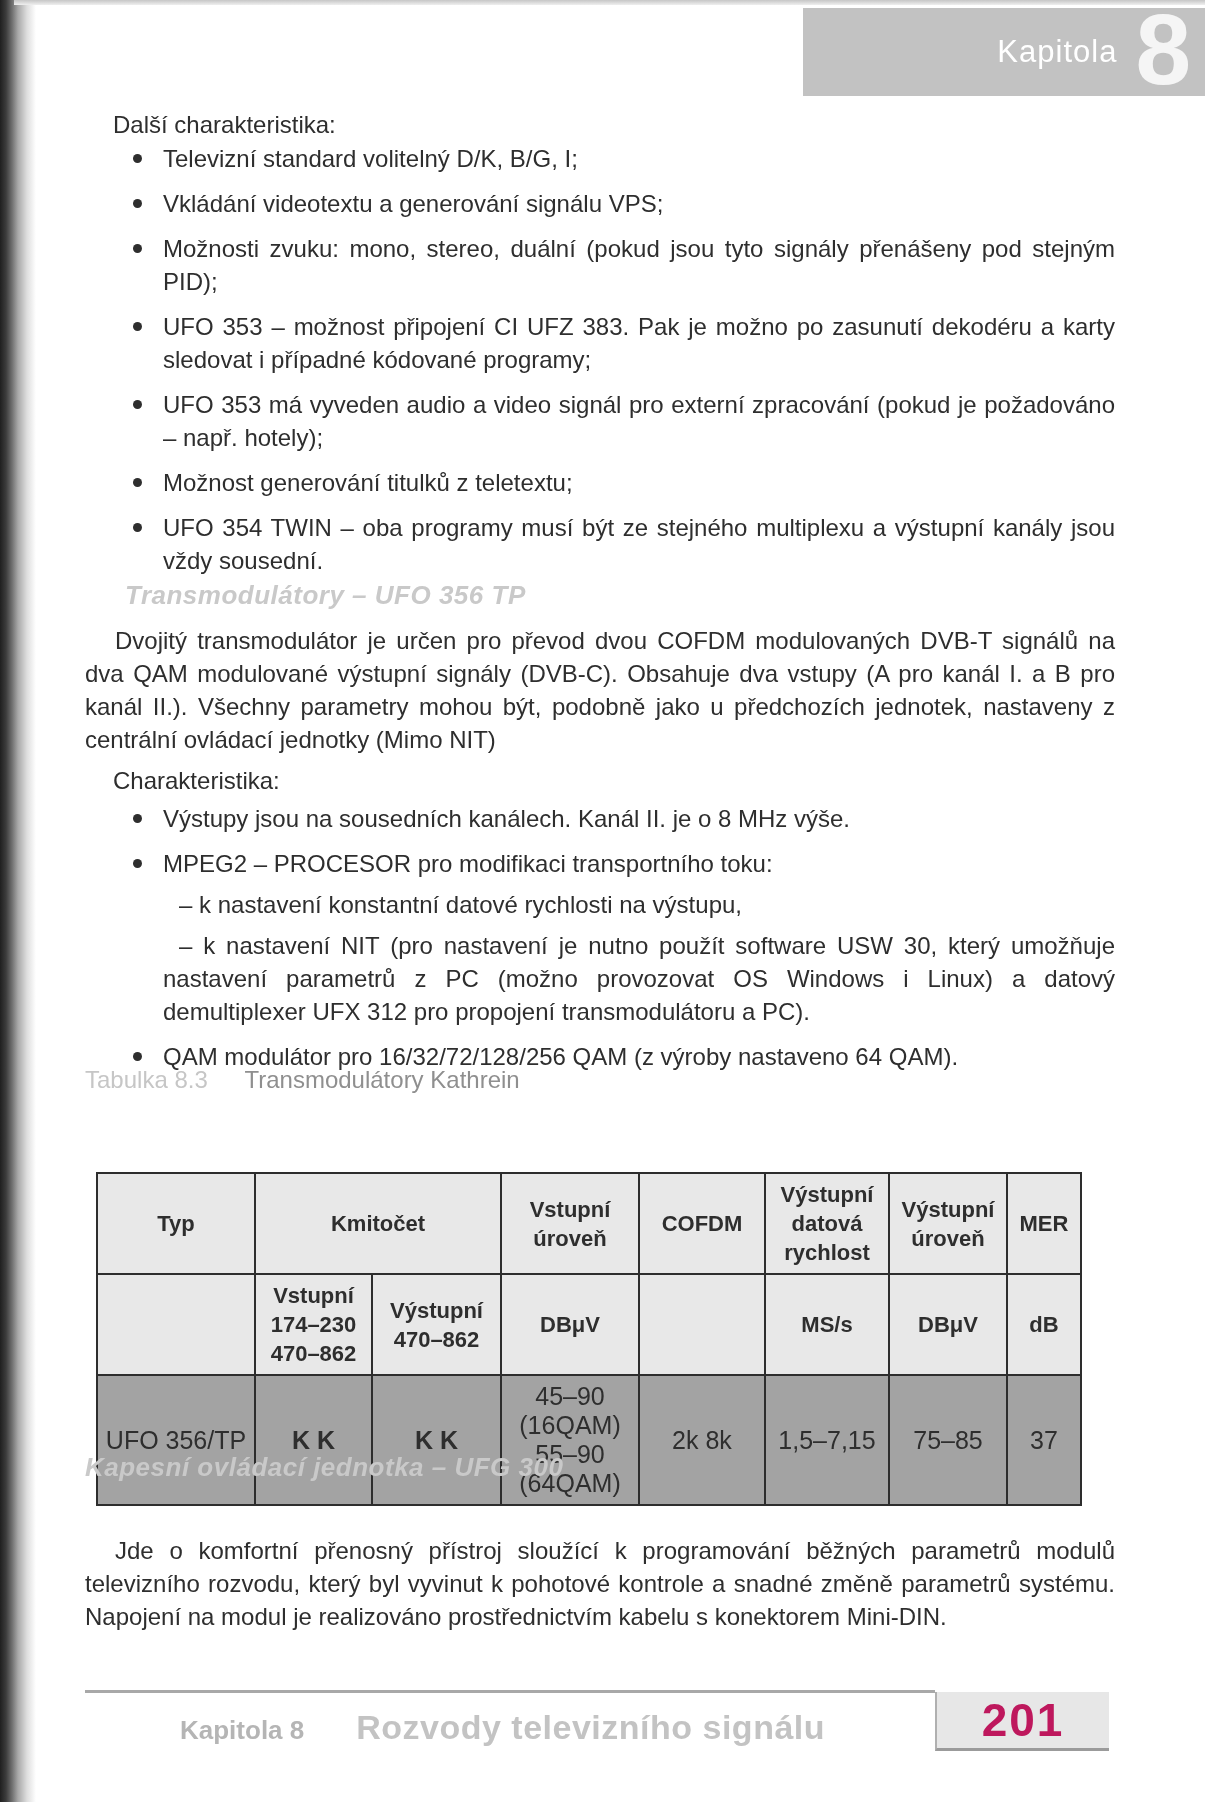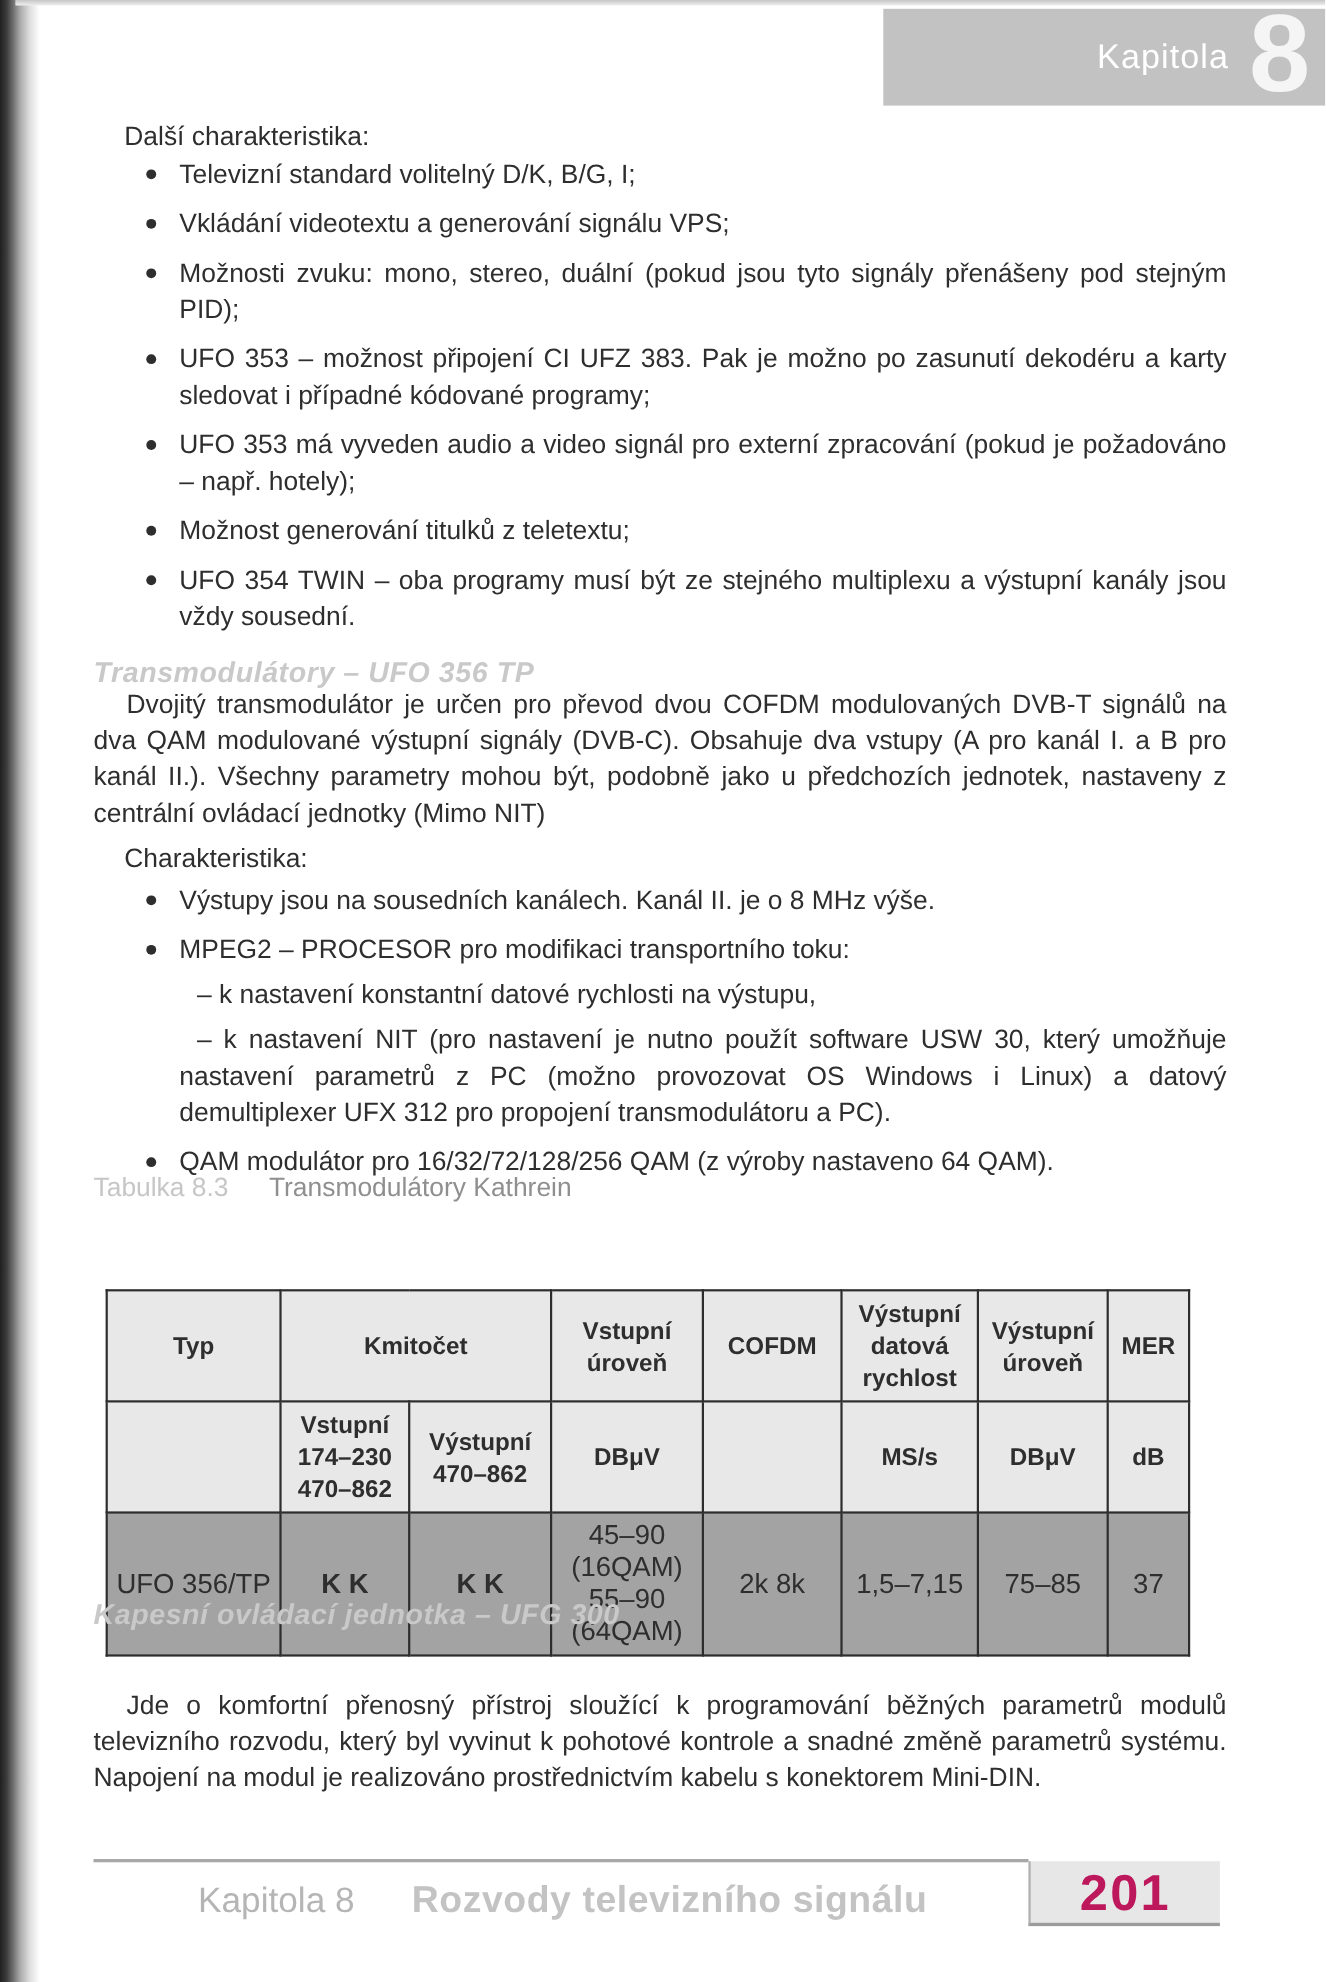--- a/index.html
+++ b/index.html
@@ -76,21 +76,21 @@
   tr.drow  td { height:116px; }
 
   
   .footer-rule {
     position:absolute; left:85px; top:1690px; width:850px; height:3px; background:#a8a8a8;
   }
   .footer-text {
     position:absolute; left:180px; top:1708px;
     display:flex; align-items:baseline;
   }
-  .footer-text .f-chapter { color:#b5b5b5; font-size:32px; font-weight:normal; }
+  .footer-text .f-chapter { color:#b5b5b5; font-size:26px; font-weight:bold; }
   .footer-text .f-title { color:#c3c3c3; font-size:34px; font-weight:bold; margin-left:52px; letter-spacing:0.5px; }
   .page-number-box {
     position:absolute; left:935px; top:1692px; width:172px; height:56px;
     background:#e7e7e7; border-left:2px solid #b0b0b0; border-bottom:3px solid #9b9b9b;
     display:flex; align-items:center; justify-content:center;
   }
   .page-number-box .pnum { color:#be185d; font-size:46px; font-weight:bold; letter-spacing:2px; }
 </style>
 </head>
 <body>
@@ -110,21 +110,21 @@
   <ul class="bullets abs" style="top:142px;">
     <li>Televizní standard volitelný D/K, B/G, I;</li>
     <li>Vkládání videotextu a generování signálu VPS;</li>
     <li>Možnosti zvuku: mono, stereo, duální (pokud jsou tyto signály přenášeny pod stejným PID);</li>
     <li>UFO 353 – možnost připojení CI UFZ 383. Pak je možno po zasunutí dekodéru a karty sledovat i případné kódované programy;</li>
     <li>UFO 353 má vyveden audio a video signál pro externí zpracování (pokud je požadováno – např. hotely);</li>
     <li>Možnost generování titulků z teletextu;</li>
     <li>UFO 354 TWIN – oba programy musí být ze stejného multiplexu a výstupní kanály jsou vždy sousední.</li>
   </ul>
 
-  <div class="abs gray-heading" style="top:596px;">Transmodulátory – UFO 356 TP</div>
+  <div class="abs gray-heading" style="top:580px;margin-left:40px;">Transmodulátory – UFO 356 TP</div>
 
   <div class="abs para" style="top:624px;">Dvojitý transmodulátor je určen pro převod dvou COFDM modulovaných DVB-T signálů na dva QAM modulované výstupní signály (DVB-C). Obsahuje dva vstupy (A pro kanál I. a B pro kanál II.). Všechny parametry mohou být, podobně jako u předchozích jednotek, nastaveny z centrální ovládací jednotky (Mimo NIT)</div>
 
   <div class="abs body-text indented" style="top:764px;">Charakteristika:</div>
 
   <ul class="bullets abs" style="top:802px;">
     <li>Výstupy jsou na sousedních kanálech. Kanál II. je o 8 MHz výše.</li>
     <li>
       <div>MPEG2 – PROCESOR pro modifikaci transportního toku:</div>
       <div class="subitem" style="margin-left:0;">– k nastavení konstantní datové rychlosti na výstupu,</div>

